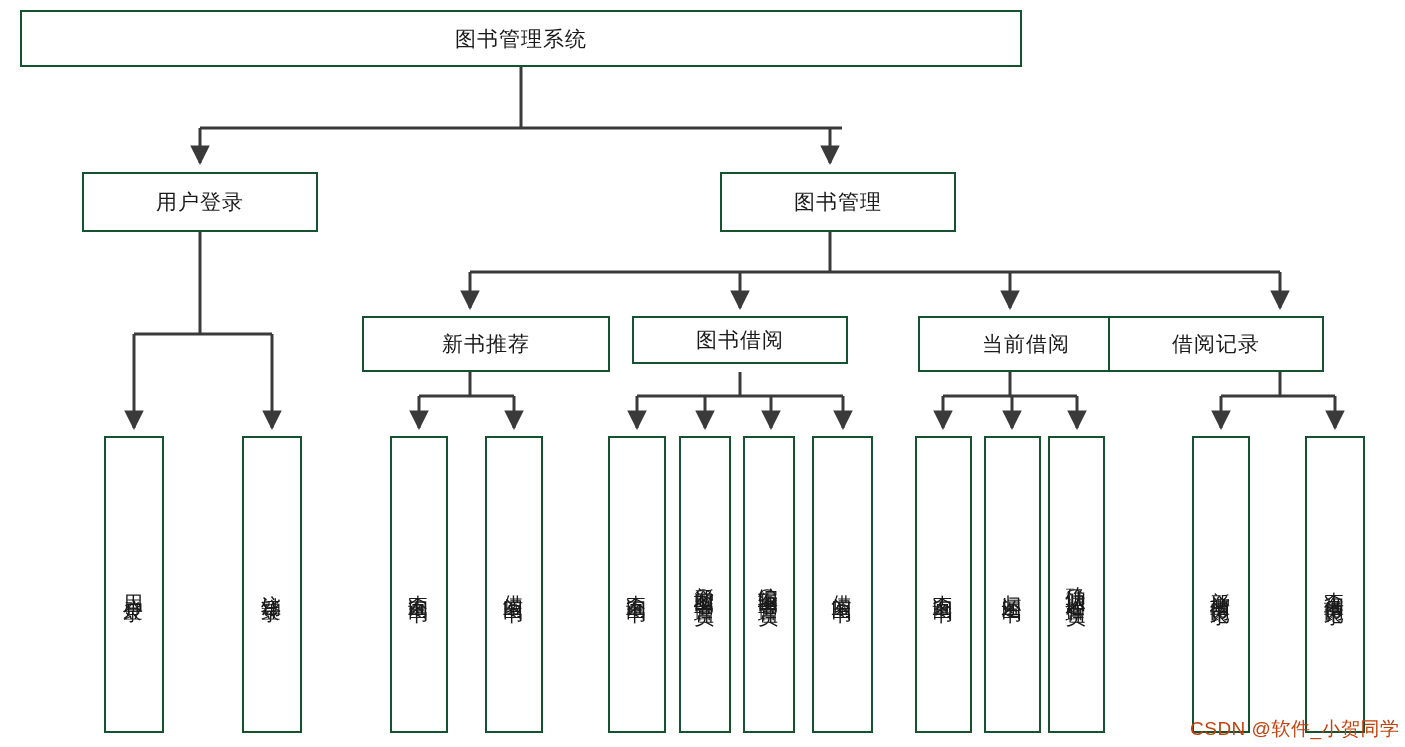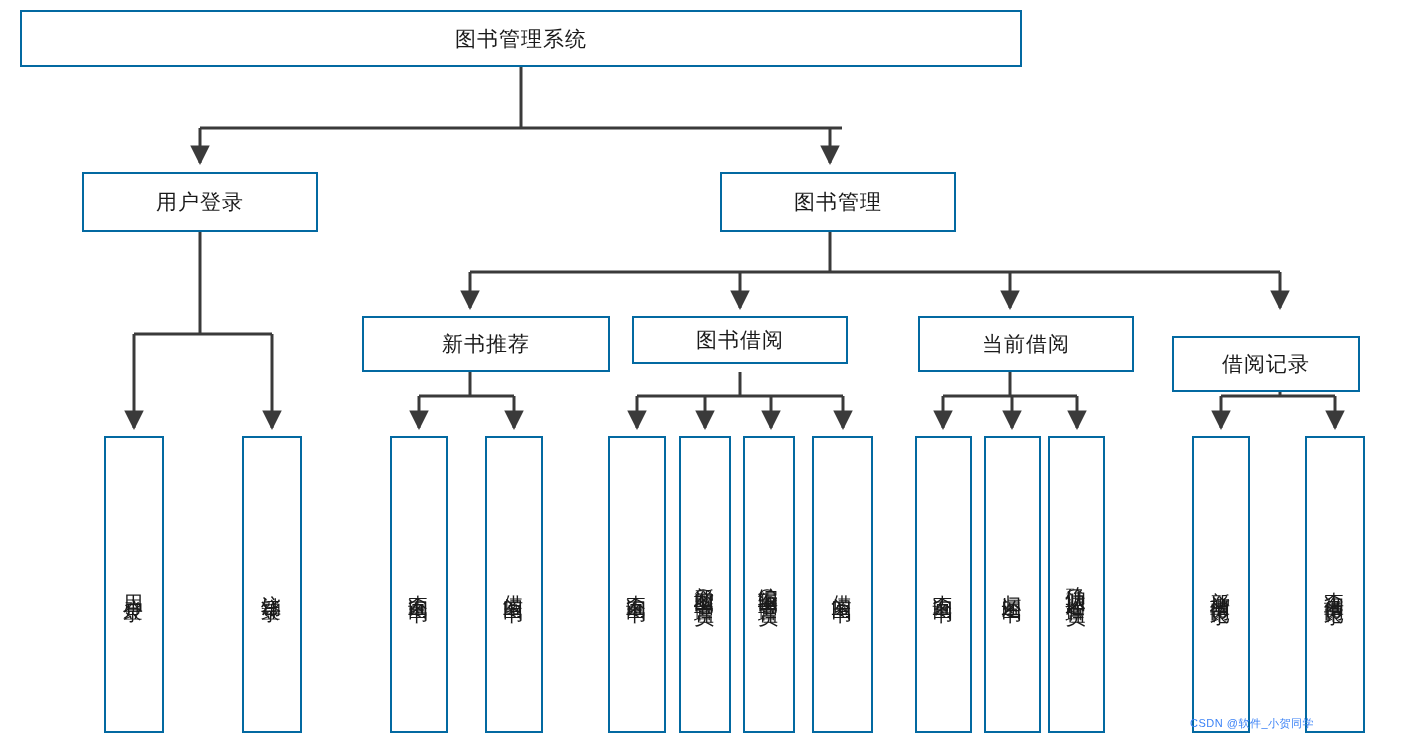--- a/index.html
+++ b/index.html
@@ -23,21 +23,21 @@
     left: 0;
     top: 0;
     width: 1405px;
     height: 747px;
     pointer-events: none;
   }
   .node {
     position: absolute;
     box-sizing: border-box;
     background: #ffffff;
-    border: 2px solid #0369a1;
+    border: 2px solid #14532d;
     display: flex;
     align-items: center;
     justify-content: center;
     text-align: center;
   }
   .node.h {
     font-size: 21px;
     line-height: 1.2;
     letter-spacing: 1px;
   }
@@ -49,22 +49,22 @@
     padding: 6px 0;
   }
   .node.v .vtext {
     writing-mode: vertical-rl;
     text-orientation: upright;
     display: block;
     white-space: nowrap;
   }
   .watermark {
     position: absolute;
-    font-size: 11px;
-    color: #3b82f6;
+    font-size: 19px;
+    color: #c2410c;
     letter-spacing: 0.5px;
     white-space: nowrap;
   }
 </style>
 </head>
 <body>
 
 <div id="canvas">
 
   <svg id="edges" viewBox="0 0 1405 747">
@@ -118,21 +118,21 @@
   </svg>
 
   <div class="node h" style="left:20px; top:10px; width:1002px; height:57px;">图书管理系统</div>
 
   <div class="node h" style="left:82px; top:172px; width:236px; height:60px;">用户登录</div>
   <div class="node h" style="left:712px; top:172px; width:236px; height:60px;margin-left:8px;">图书管理</div>
 
   <div class="node h" style="left:362px; top:316px; width:248px; height:56px;">新书推荐</div>
   <div class="node h" style="left:632px; top:316px; width:216px; height:48px;">图书借阅</div>
   <div class="node h" style="left:902px; top:316px; width:216px; height:56px;margin-left:16px;">当前借阅</div>
-  <div class="node h" style="left:1172px; top:316px; width:188px; height:56px;margin-top:20px;">借阅记录</div>
+  <div class="node h" style="left:1108px; top:316px; width:216px; height:56px;">借阅记录</div>
 
   <div class="node v" style="left:104px; top:436px; width:60px; height:297px;">
     <span class="vtext">用户登录</span>
   </div>
   <div class="node v" style="left:242px; top:436px; width:60px; height:297px;">
     <span class="vtext">注销登录</span>
   </div>
 
   <div class="node v" style="left:390px; top:436px; width:58px; height:297px;">
     <span class="vtext">查询图书</span>

